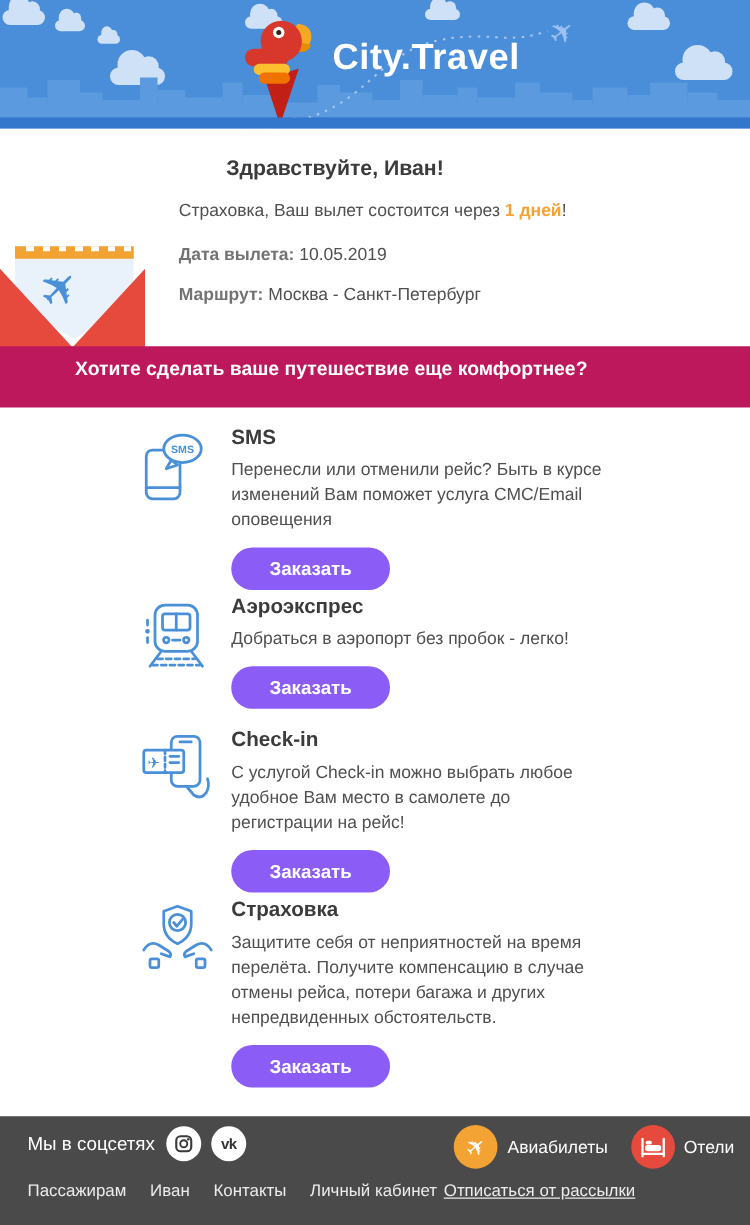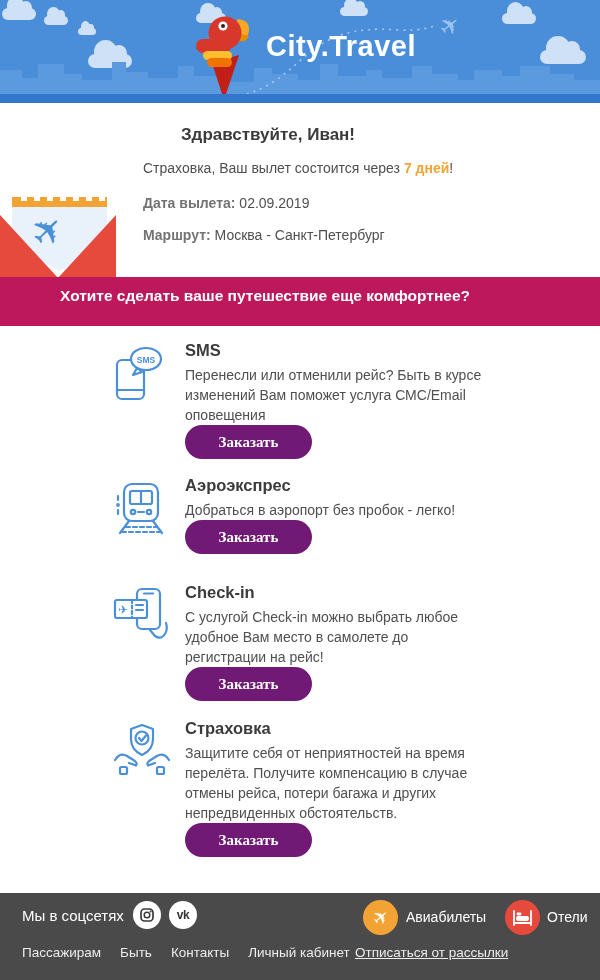--- a/index.html
+++ b/index.html
@@ -48,23 +48,23 @@
           color:#fff;font-size:15.5px;font-weight:bold;}
 
   
   .services{position:absolute;left:0;top:326px;width:600px;height:478px;background:#fff;}
   .service{position:absolute;left:112px;width:420px;}
   .s1{top:15px;} .s2{top:150px;} .s3{top:257px;} .s4{top:393px;}
   .s-icon{position:absolute;left:0;top:4px;width:62px;height:60px;}
   .s-content{margin-left:73px;width:305px;}
   .s-title{margin:0 0 5px 0;font-size:16.5px;font-weight:bold;color:#3b3b3b;}
   .s-desc{margin:0;font-size:14px;line-height:20px;color:#4f4f4f;}
-  .order-btn{display:flex;align-items:center;justify-content:center;width:127px;height:34px;
-          border:none;border-radius:17px;background:#701a75;color:#fff;font-size:15px;font-weight:bold;
-          font-family:Liberation Serif, serif;cursor:pointer;}
+  .order-btn{display:flex;align-items:center;justify-content:center;margin-top:13px;width:127px;height:34px;
+          border:none;border-radius:17px;background:#8b5cf6;color:#fff;font-size:15px;font-weight:bold;
+          font-family:Liberation Sans, sans-serif;cursor:pointer;}
   .icon-svg{stroke:#4a90d9;fill:none;stroke-width:2.2;stroke-linecap:round;stroke-linejoin:round;}
 
   
   .footer{position:absolute;left:0;top:893px;width:600px;height:87px;background:#4a4a4a;}
   .social-label{position:absolute;left:22px;top:14px;color:#fff;font-size:15px;}
   .soc-circle{position:absolute;top:8px;width:28px;height:28px;border-radius:50%;background:#fff;
           display:flex;align-items:center;justify-content:center;cursor:pointer;}
   .soc-insta{left:133px;} .soc-vk{left:169px;}
   .vk-glyph{font-size:12px;font-weight:bold;color:#333;letter-spacing:-0.5px;}
   .prod-circle{position:absolute;top:7px;width:35px;height:35px;border-radius:50%;
@@ -142,22 +142,22 @@
       <circle cx="31" cy="20" r="16.5" fill="#d7382b"></circle>
       <circle cx="29" cy="13" r="4.6" fill="#fff"></circle>
       <circle cx="29" cy="13" r="2" fill="#342219"></circle>
     </svg>
     <div class="logo-text">City.Travel</div>
     <div class="header-strip"></div>
   </div>
 
   <div class="intro">
     <div class="greeting">Здравствуйте, Иван!</div>
-    <p class="p-reminder"><span>Страховка, Ваш вылет состоится через </span><span class="hl-orange">7 дней</span><span>!</span></p>
-    <p class="p-date"><span class="lbl">Дата вылета:</span><span> 02.09.2019</span></p>
+    <p class="p-reminder"><span>Страховка, Ваш вылет состоится через </span><span class="hl-orange">1 дней</span><span>!</span></p>
+    <p class="p-date"><span class="lbl">Дата вылета:</span><span> 10.05.2019</span></p>
     <p class="p-route"><span class="lbl">Маршрут:</span><span> Москва - Санкт-Петербург</span></p>
 
     <div class="envelope">
       <div class="ticket"></div>
       <div class="ticket-strip"></div>
       <span class="ticket-plane">✈</span>
       <div class="env-left"></div>
       <div class="env-right"></div>
     </div>
   </div>
@@ -278,20 +278,20 @@
           <line x1="9" y1="23" x2="26" y2="23"></line>
         </g>
         <rect x="11" y="16" width="13" height="5" rx="2.2" fill="#fff"></rect>
         <rect x="11.5" y="12.5" width="5" height="3" rx="1.4" fill="#fff"></rect>
       </svg>
     </div>
     <div class="prod-label lbl-hotel">Отели</div>
 
     <div class="footer-links">
       <span>Пассажирам</span>
-      <span>Быть</span>
+      <span>Иван</span>
       <span>Контакты</span>
       <span>Личный кабинет</span>
     </div>
     <div class="unsubscribe">Отписаться от рассылки</div>
   </div>
 
 </div>
 
 </body></html>

